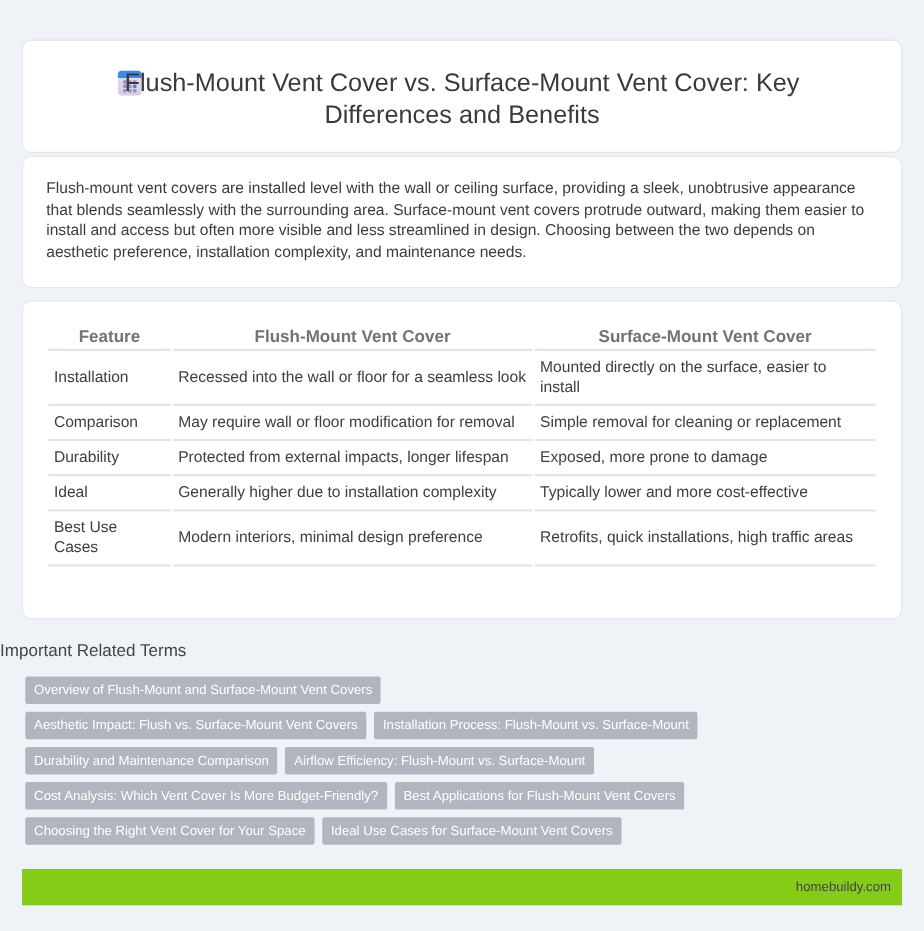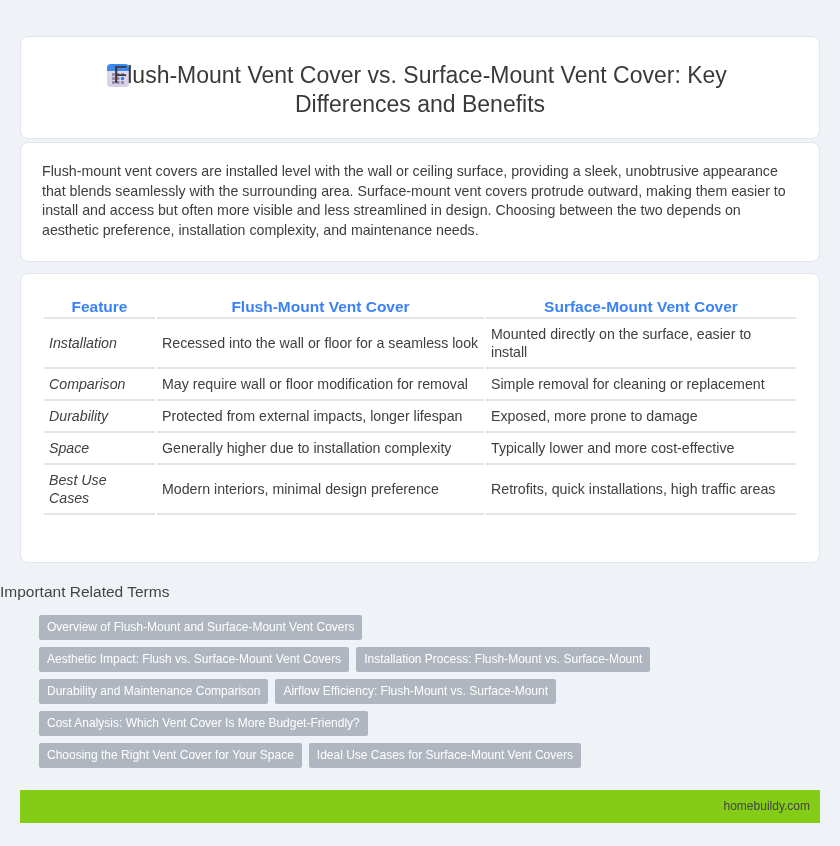--- a/index.html
+++ b/index.html
@@ -7,30 +7,30 @@
   body { font-family: "Liberation Sans", "DejaVu Sans", sans-serif; color: #3b3b3b; position: relative; overflow: hidden; }
   .card { position: absolute; left: 20px; width: 800px; background: #ffffff; border: 1px solid #e1e5ec; border-radius: 8px; }
   .header-card { top: 20px; height: 103px; margin-top: 16px; }
   .title-wrap { position: absolute; left: 0; right: 0; top: 24px; text-align: center; }
   .title { font-size: 23px; line-height: 29px; color: #3a3a3a; font-weight: normal; padding: 0 60px; }
   .cal-icon { position: absolute; left: 86px; top: 27px; width: 22px; height: 23px; }
   .intro-card { top: 142px; height: 120px; }
   .intro { position: absolute; left: 21px; right: 21px; top: 19px; font-size: 14.2px; line-height: 19.5px; color: #3d3d3d; }
   .table-card { top: 273px; height: 290px; }
   table { position: absolute; left: 21px; top: 20px; width: 756px; border-collapse: separate; border-spacing: 2px 0; font-size: 14.2px; color: #404040; }
-  th { font-weight: bold; font-size: 15.5px; color: #3b82f6; text-align: center; padding: 4px 4px 1px; border-bottom: 2px solid #e2e4e8; }
+  th { font-weight: bold; font-size: 15.5px; color: #737373; text-align: center; padding: 4px 4px 1px; border-bottom: 2px solid #e2e4e8; }
   td { padding: 6px 5px; border-bottom: 2px solid #e2e4e8; line-height: 18px; vertical-align: middle; }
-  td.feat { width: 111px; font-style: italic; }
+  td.feat { width: 111px; }
   td.flush { width: 327px; }
   tr.r1 td { height: 49px; }
   tr.r td { height: 31px; }
   tr.r6 td { height: 48px; }
   .related-title { position: absolute; top: 583px; left: 0; right: 0; text-align: left; font-size: 15.5px; color: #444; }
   .tags { position: absolute; left: 23px; top: 615px; width: 790px; }
-  .tag-row { display: flex; gap: 7px; margin-bottom: 7px; margin-left: 16px; }
+  .tag-row { display: flex; gap: 7px; margin-bottom: 7px; }
   .tag { background: #b0b6bf; color: #ffffff; font-size: 12px; padding: 0 8px; height: 25px; line-height: 25px; border-radius: 2px; white-space: nowrap; }
   .footer { position: absolute; left: 20px; top: 790px; width: 800px; height: 33px; background: #84cc16; }
   .footer span { position: absolute; right: 10px; top: 9px; font-size: 12px; color: #444; }
 </style>
 </head>
 <body>
 
 <div class="card header-card">
   <svg class="cal-icon" viewBox="0 0 22 23">
     <defs>
@@ -81,21 +81,21 @@
         <td class="feat">Comparison</td>
         <td class="flush">May require wall or floor modification for removal</td>
         <td>Simple removal for cleaning or replacement</td>
       </tr>
       <tr class="r">
         <td class="feat">Durability</td>
         <td class="flush">Protected from external impacts, longer lifespan</td>
         <td>Exposed, more prone to damage</td>
       </tr>
       <tr class="r">
-        <td class="feat">Space</td>
+        <td class="feat">Ideal</td>
         <td class="flush">Generally higher due to installation complexity</td>
         <td>Typically lower and more cost-effective</td>
       </tr>
       <tr class="r6">
         <td class="feat">Best Use Cases</td>
         <td class="flush">Modern interiors, minimal design preference</td>
         <td>Retrofits, quick installations, high traffic areas</td>
       </tr>
     </tbody>
   </table>
@@ -110,20 +110,21 @@
   <div class="tag-row">
     <span class="tag">Aesthetic Impact: Flush vs. Surface-Mount Vent Covers</span>
     <span class="tag">Installation Process: Flush-Mount vs. Surface-Mount</span>
   </div>
   <div class="tag-row">
     <span class="tag">Durability and Maintenance Comparison</span>
     <span class="tag">Airflow Efficiency: Flush-Mount vs. Surface-Mount</span>
   </div>
   <div class="tag-row">
     <span class="tag">Cost Analysis: Which Vent Cover Is More Budget-Friendly?</span>
+    <span class="tag">Best Applications for Flush-Mount Vent Covers</span>
   </div>
   <div class="tag-row">
     <span class="tag">Choosing the Right Vent Cover for Your Space</span>
     <span class="tag">Ideal Use Cases for Surface-Mount Vent Covers</span>
   </div>
 </div>
 
 <div class="footer">
   <span>homebuildy.com</span>
 </div>

